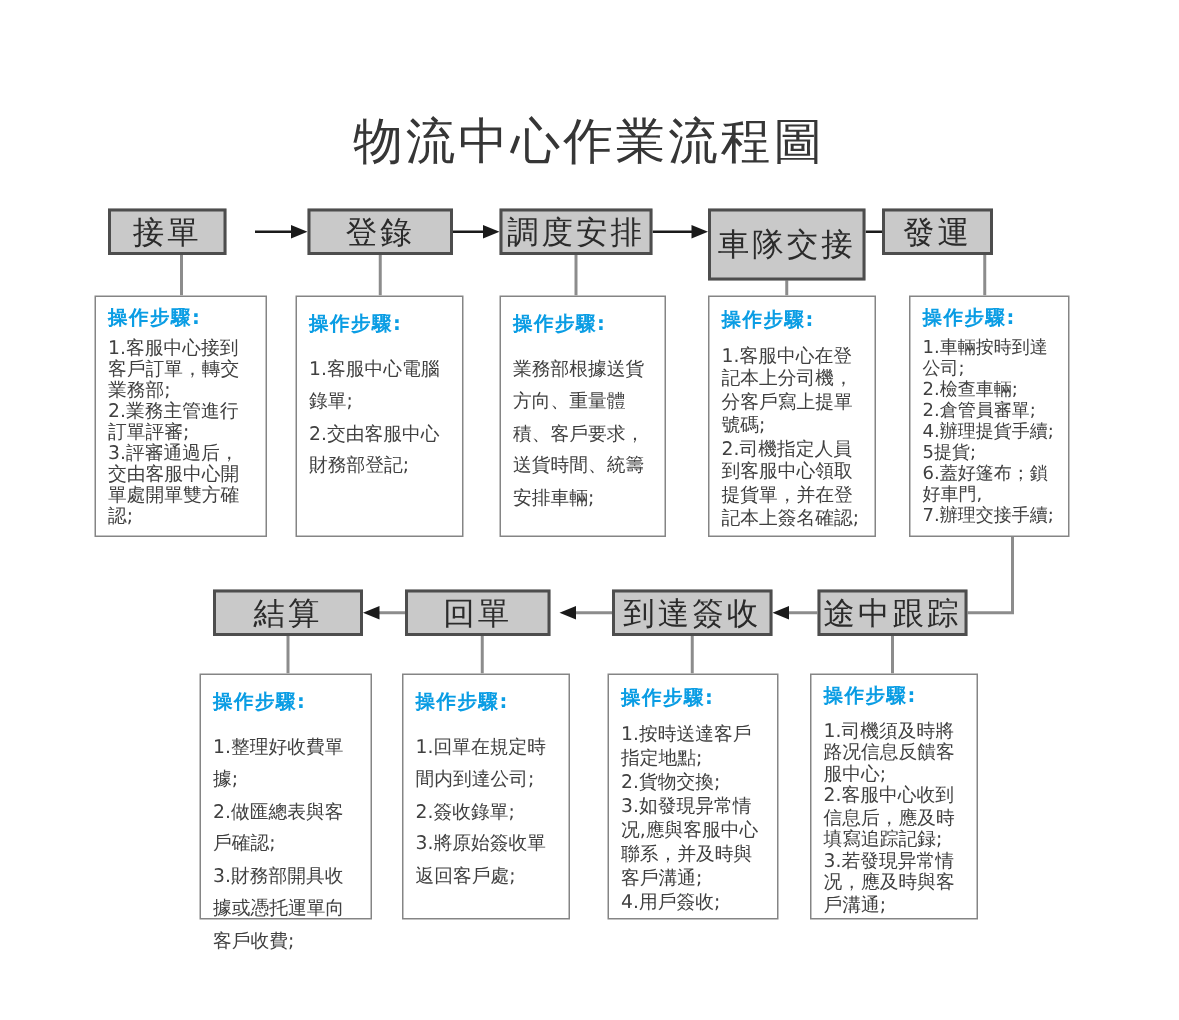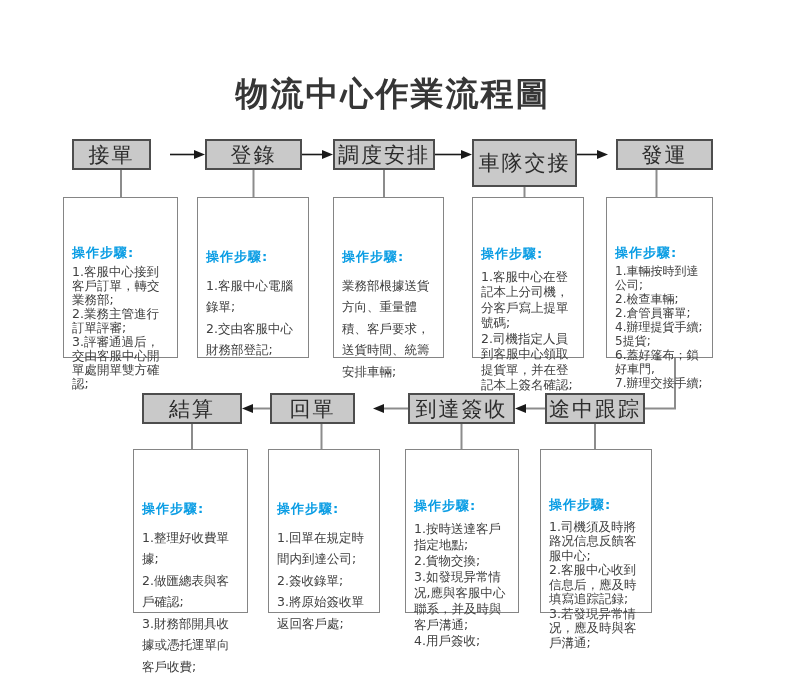--- a/index.html
+++ b/index.html
@@ -2,52 +2,52 @@
 <html><head>
 <meta charset="utf-8">
 <style>
   html,body{margin:0;padding:0;background:#ffffff;}
   .canvas{
     position:relative;width:786px;height:680px;background:#ffffff;overflow:hidden;
     font-family:"DejaVu Sans","Liberation Sans",sans-serif;
   }
   .title{
     position:absolute;left:0;right:0;top:72px;text-align:center;
-    font-size:33px;font-weight:700;color:#363636;letter-spacing:2px;
+    font-size:33px;font-weight:400;color:#363636;letter-spacing:2px;
   }
   .conn{position:absolute;left:0;top:0;}
   .flowbox{
     position:absolute;background:#c9c9c9;border:2px solid #4d4d4d;box-sizing:border-box;
     display:flex;align-items:center;justify-content:center;
     font-size:21px;color:#2b2b2b;letter-spacing:2px;white-space:nowrap;
   }
   .detailbox{
     position:absolute;background:#ffffff;border:1px solid #858585;box-sizing:border-box;
     padding:8px 6px 4px 8px;color:#404040;font-size:12.5px;
   }
   .detailbox .hdr{
-    color:#0a9de4;font-weight:700;font-size:13px;letter-spacing:1px;margin-bottom:7px;margin-top:40px;
+    color:#0a9de4;font-weight:700;font-size:13px;letter-spacing:1px;margin-bottom:7px;
   }
   
   #fb-top-0{left:72px;top:139px;width:79px;height:31px;align-items:center;}
   #fb-top-1{left:205px;top:139px;width:97px;height:31px;font-family:Liberation Mono, monospace;}
   #fb-top-2{left:333px;top:139px;width:102px;height:31px;}
   #fb-top-3{left:472px;top:139px;width:105px;height:48px;}
-  #fb-top-4{left:616px;top:139px;width:97px;height:31px;}
+  #fb-top-4{left:588px;top:139px;width:74px;height:31px;}
 
   #db-top-0{left:63px;top:197px;width:115px;height:161px;line-height:14px;}
   #db-top-1{left:197px;top:197px;width:112px;height:161px;line-height:21.5px;}
   #db-top-2{left:333px;top:197px;width:111px;height:161px;line-height:21.5px;}
   #db-top-3{left:472px;top:197px;width:112px;height:161px;line-height:15.5px;}
   #db-top-4{left:606px;top:197px;width:107px;height:161px;line-height:14px;font-size:12px;}
   #db-top-4 .hdr{margin-bottom:4px;}
   #db-top-0 .hdr{margin-bottom:5px;}
 
   #fb-bot-0{left:142px;top:393px;width:100px;height:31px;}
-  #fb-bot-1{left:270px;top:393px;width:85px;height:31px;text-align:center;}
+  #fb-bot-1{left:270px;top:393px;width:97px;height:31px;text-align:center;}
   #fb-bot-2{left:408px;top:393px;width:107px;height:31px;align-items:center;}
   #fb-bot-3{left:545px;top:393px;width:100px;height:31px;}
 
   #db-bot-0{left:133px;top:449px;width:115px;height:164px;line-height:21.5px;}
   #db-bot-1{left:268px;top:449px;width:112px;height:164px;line-height:21.5px;}
   #db-bot-2{left:405px;top:449px;width:114px;height:164px;line-height:16px;}
   #db-bot-3{left:540px;top:449px;width:112px;height:164px;line-height:14.5px;}
 </style>
 </head>
 <body>

